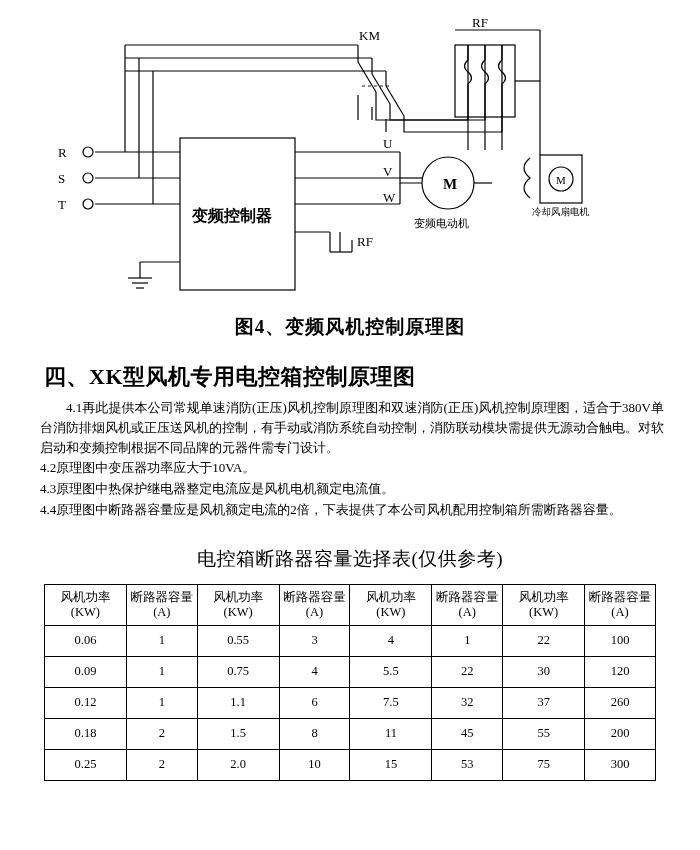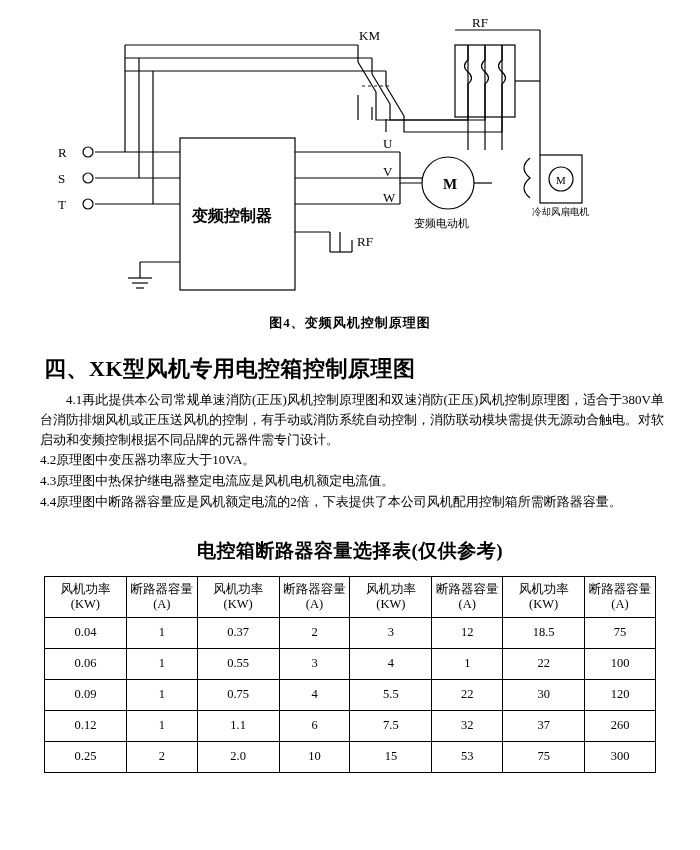--- a/index.html
+++ b/index.html
@@ -25,21 +25,21 @@
   .figure-wrap {
     position: relative;
     width: 700px;
     height: 310px;
   }
   .figure-wrap svg {
     display: block;
   }
   .fig-caption {
     text-align: center;
-    font-size: 13px;
+    font-size: 19px;
     font-weight: bold;
     margin-top: 4px;
     letter-spacing: 1px;
   }
 
   
   .section-title {
     font-size: 22px;
     font-weight: bold;
     margin: 22px 0 6px 44px;
@@ -55,21 +55,21 @@
     margin: 0 0 1px 0;
   }
   .indent {
     text-indent: 2em;
   }
 
   
   .table-title {
     text-align: center;
     font-size: 19px;
-    font-weight: bold;
+    font-weight: normal;
     margin: 26px 0 12px 0;
     letter-spacing: 0.5px;
   }
   table.cap-table {
     border-collapse: collapse;
     margin: 0 auto;
     width: 612px;
     font-size: 12.5px;
   }
   table.cap-table th,
@@ -258,30 +258,20 @@
           <span>(KW)</span>
         </th>
         <th>
           <span>断路器容量</span><br>
           <span>(A)</span>
         </th>
       </tr>
     </thead>
     <tbody>
       <tr>
-        <td>0.04</td>
-        <td>1</td>
-        <td>0.37</td>
-        <td>2</td>
-        <td>3</td>
-        <td>12</td>
-        <td>18.5</td>
-        <td>75</td>
-      </tr>
-      <tr>
         <td>0.06</td>
         <td>1</td>
         <td>0.55</td>
         <td>3</td>
         <td>4</td>
         <td>1</td>
         <td>22</td>
         <td>100</td>
       </tr>
       <tr>
@@ -298,20 +288,30 @@
         <td>0.12</td>
         <td>1</td>
         <td>1.1</td>
         <td>6</td>
         <td>7.5</td>
         <td>32</td>
         <td>37</td>
         <td>260</td>
       </tr>
       <tr>
+        <td>0.18</td>
+        <td>2</td>
+        <td>1.5</td>
+        <td>8</td>
+        <td>11</td>
+        <td>45</td>
+        <td>55</td>
+        <td>200</td>
+      </tr>
+      <tr>
         <td>0.25</td>
         <td>2</td>
         <td>2.0</td>
         <td>10</td>
         <td>15</td>
         <td>53</td>
         <td>75</td>
         <td>300</td>
       </tr>
     </tbody>

